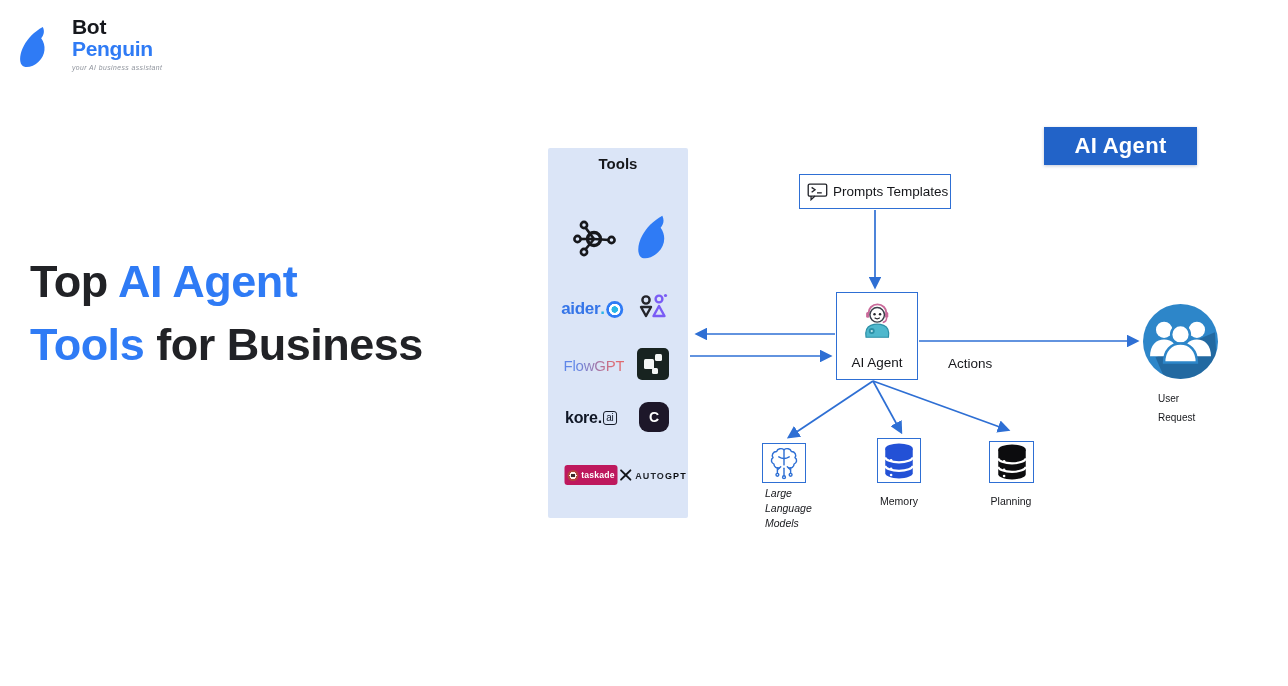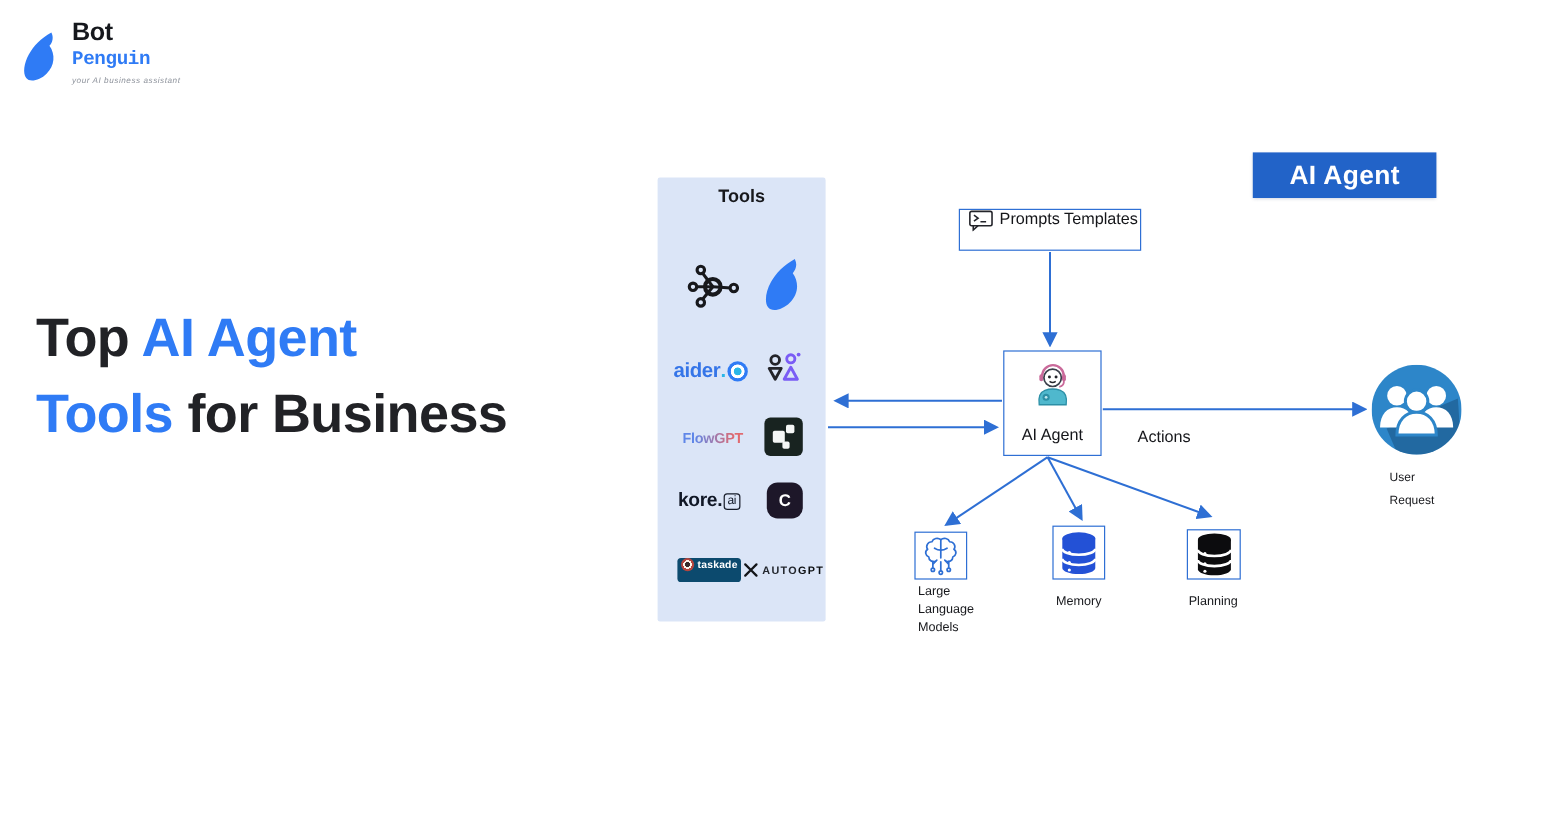--- a/index.html
+++ b/index.html
@@ -3,74 +3,74 @@
 <meta charset="utf-8">
 <style>
   * { margin:0; padding:0; box-sizing:border-box; }
   html,body { background:#fff; }
   body { font-family:"Liberation Sans", sans-serif; }
   .canvas { position:relative; width:1288px; height:686px; background:#ffffff; overflow:hidden; }
 
   
   .logo { position:absolute; left:18px; top:16px; display:flex; align-items:flex-start; }
   .logo-mark { width:32px; height:46px; margin-top:8px; }
-  .logo-text { margin-left:10px; }
+  .logo-text { margin-left:22px; }
   .logo-line1 { font-size:21px; font-weight:800; color:#16181d; line-height:22px; letter-spacing:-0.3px; }
-  .logo-line2 { font-size:16px; font-weight:800; color:var(--accent-blue); line-height:22px; letter-spacing:-0.3px;font-family:Liberation Mono, monospace; }
+  .logo-line2 { font-size:21px; font-weight:800; color:var(--accent-blue); line-height:22px; letter-spacing:-0.3px; }
   .logo-tagline { font-size:6.8px; font-style:italic; color:#8d929b; letter-spacing:0.45px; margin-top:4px; }
 
   
   .heading { position:absolute; left:30px; top:250px; width:510px; font-size:45px; font-weight:700;
              line-height:63px; color:#212226; letter-spacing:-0.5px; }
   .heading .blue { color:var(--accent-blue); }
 
   
   .tools-panel { position:absolute; left:548px; top:148px; width:140px; height:370px;
                  background:var(--panel-bg); border-radius:2px; }
   .tools-title { text-align:center; padding-top:7px; font-size:15px; font-weight:700; color:#17181c; }
   .tool-item { position:absolute; transform:translate(-50%,-50%); display:flex; align-items:center; }
 
   .aider-wrap { font-size:17px; font-weight:800; color:#3575e8; letter-spacing:-0.3px; display:flex; align-items:center; }
   .aider-ball { width:17px; height:17px; border-radius:50%; margin-left:1px;
                 background:radial-gradient(circle at 50% 50%, #29b6e8 0 3px, #ffffff 3.5px 5.5px, #2f7bf5 6px); }
-  .flowgpt { font-size:12px; font-weight:700; letter-spacing:-0.2px;
+  .flowgpt { font-size:15px; font-weight:400; letter-spacing:-0.2px;
              background:linear-gradient(90deg,#5f86e8 20%, #e06a70 85%);
              -webkit-background-clip:text; background-clip:text; color:transparent; }
   .blocks-icon { width:32px; height:32px; background:#182320; border-radius:5px; position:relative; }
   .blocks-icon i { position:absolute; background:#f4f6f5; display:block; }
   .blocks-icon .b1 { left:7px; top:11px; width:10px; height:10px; border-radius:1.5px; }
   .blocks-icon .b2 { left:18px; top:6px;  width:7px;  height:7px;  border-radius:1.5px; }
   .blocks-icon .b3 { left:15px; top:20px; width:6px;  height:6px;  border-radius:1.5px; }
   .kore-wrap { font-size:16px; font-weight:800; color:#101726; letter-spacing:-0.3px; display:flex; align-items:center; }
   .kore-box { font-size:10px; font-weight:400; border:1.7px solid #151b28; border-radius:3px;
               padding:0 2.5px; margin-left:1px; line-height:12px; }
   .c-icon { width:30px; height:30px; border-radius:9px; background:#1d1729; color:#fff;
             display:flex; align-items:center; justify-content:center; font-size:14px; font-weight:800; }
-  .taskade-badge { width:53px; height:20px; background:#0c4a6e; border-radius:3px;
-                   display:flex; align-items:flex-start; justify-content:center; gap:3px; }
+  .taskade-badge { width:53px; height:20px; background:#be185d; border-radius:3px;
+                   display:flex; align-items:center; justify-content:center; gap:3px; }
   .taskade-ball { width:11px; height:11px; border-radius:50%;
                   background:radial-gradient(circle, #3b2b2b 0 2px, #fdf5ec 2px 3.6px, #b5453e 3.6px); }
   .taskade-badge span { color:#fff; font-size:8.6px; font-weight:600; letter-spacing:0.2px; }
   .autogpt-wrap { display:flex; align-items:center; gap:3px; }
   .autogpt-text { font-size:9px; letter-spacing:1.1px; color:#23272e; font-weight:600; }
   .autogpt-text b { font-weight:800; color:#0c0e11; }
 
   
   .arrows { position:absolute; left:0; top:0; pointer-events:none; z-index:1; }
   .fbox { position:absolute; background:#fff; border:1.6px solid var(--arrow-blue); z-index:2; }
-  .prompts-box { left:799px; top:174px; width:152px; height:35px; display:flex; align-items:flex-start;
+  .prompts-box { left:799px; top:174px; width:152px; height:35px; display:flex; align-items:center;
                  padding-left:7px; gap:5px; font-size:13.5px; color:#15161a; }
   .agent-box { left:836px; top:292px; width:82px; height:88px; display:flex; flex-direction:column;
                align-items:center; justify-content:space-between; padding:8px 0 9px; font-size:13.5px; color:#15161a; }
   .comp-box { display:flex; align-items:center; justify-content:center; }
   .llm-box      { left:762px; top:443px; width:44px; height:40px; }
   .memory-box   { left:877px; top:438px; width:44px; height:45px; }
   .planning-box { left:989px; top:441px; width:45px; height:42px; }
   .diagram-label { position:absolute; font-size:10.5px; color:#17181c; line-height:15px; white-space:pre-line; z-index:2; }
-  .llm-label { left:765px; top:486px; }
+  .llm-label { left:765px; top:486px;font-style:italic; }
   .memory-label { left:869px; top:494px; width:60px; text-align:center; }
   .planning-label { left:981px; top:494px; width:60px; text-align:center; }
   .actions-label { position:absolute; left:948px; top:356px; font-size:13.5px; color:#17181c; z-index:2; }
   .user-circle { position:absolute; left:1143px; top:304px; width:75px; height:75px; z-index:2; }
   .user-label { position:absolute; left:1158px; top:390px; font-size:10px; line-height:18.5px;
                 color:#17181c; white-space:pre-line; z-index:2; }
 
   
   .banner { position:absolute; left:1044px; top:127px; width:153px; height:38px; background:var(--banner-blue);
             color:#fff; display:flex; align-items:center; justify-content:center; font-size:22px; font-weight:800;

